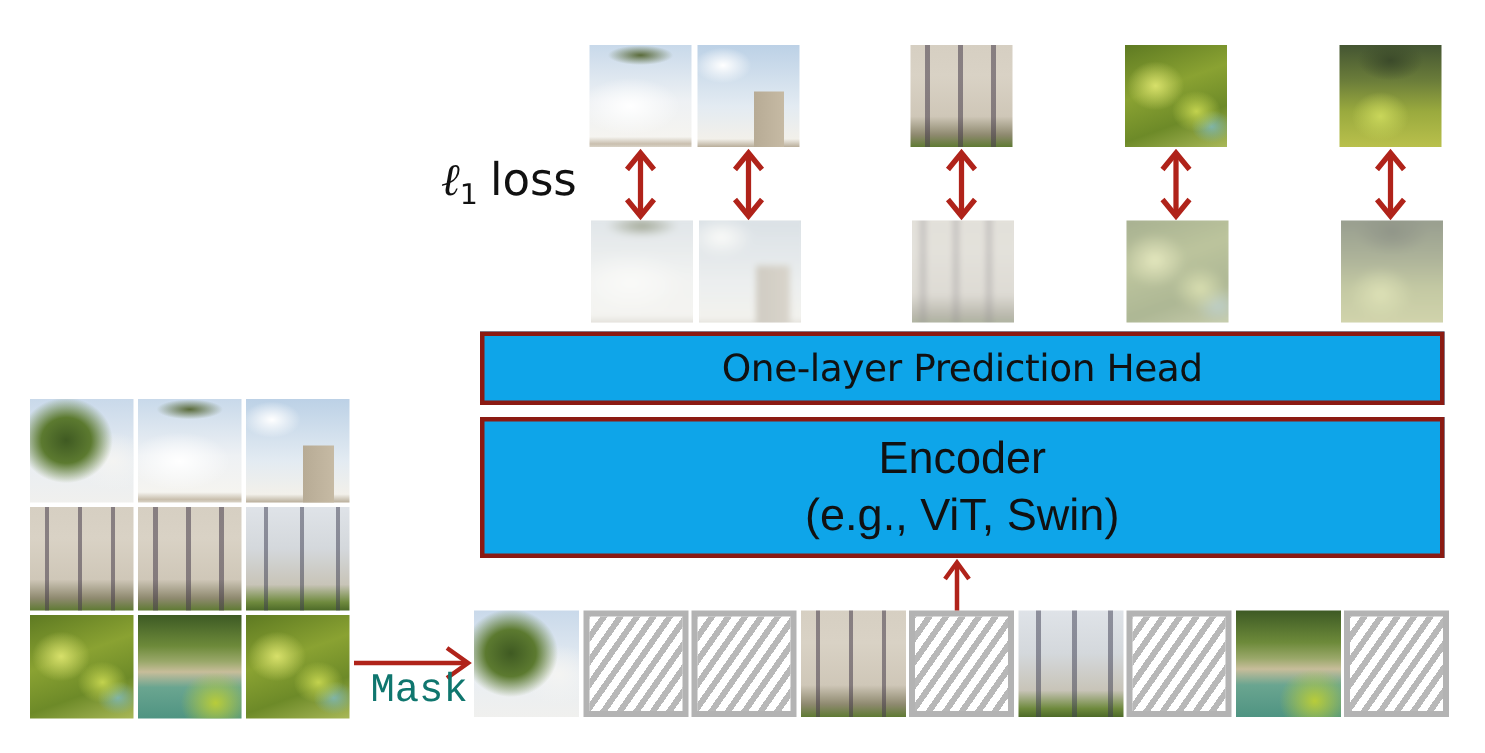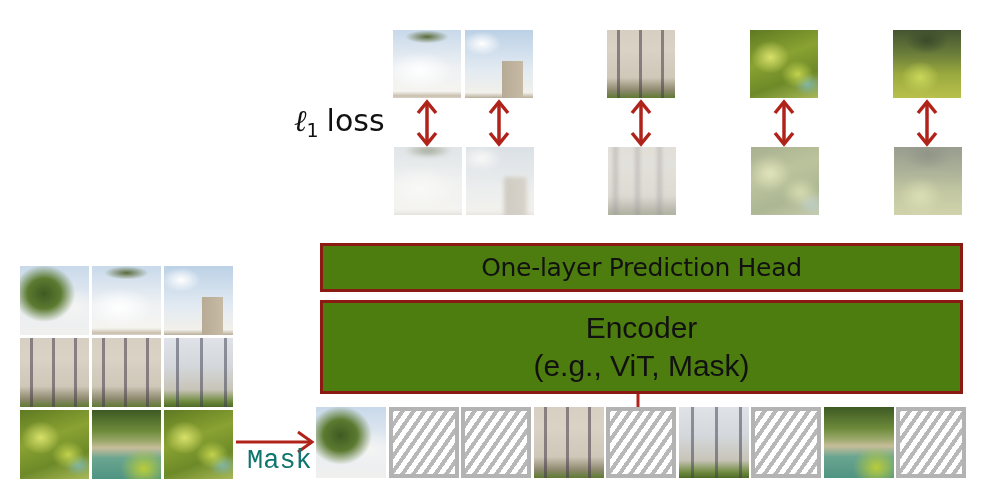--- a/index.html
+++ b/index.html
@@ -36,22 +36,22 @@
   .foliage-dark { background:
       radial-gradient(ellipse 40% 25% at 50% 15%, #3b4a2a 0%, rgba(59,74,42,0) 80%),
       radial-gradient(ellipse 35% 30% at 40% 70%, #c9d65a 0%, rgba(201,214,90,0) 80%),
       linear-gradient(180deg, #445532 0%, #6b7d3a 35%, #9aaa3e 65%, #b9c04c 100%); }
   .blurred { filter: blur(2.2px) saturate(0.6); opacity:0.55; }
   .blur-wrap { position:absolute; overflow:hidden; background:#f4f3ef; }
 
   .hatch { position:absolute; box-sizing:border-box; border:4px solid #b3b3b3;
     background: repeating-linear-gradient(-55deg, #ffffff 0 5px, #b8b8b8 5px 9px); }
 
-  .box { position:absolute; box-sizing:border-box; border:3px solid #8b1a12; background:#4d7c0f;
-    display:flex; align-items:center; justify-content:center; flex-direction:column; text-align:center; color:#111;margin-top:22px; }
+  .box { position:absolute; box-sizing:border-box; border:3px solid #8b1a12; background:#0ea5e9;
+    display:flex; align-items:center; justify-content:center; flex-direction:column; text-align:center; color:#111; }
   .head-label { font-family:"DejaVu Sans", sans-serif; font-size:25px; letter-spacing:-0.3px; }
   .enc-line { font-family:Liberation Sans, sans-serif; font-size:30px; line-height:38px; }
 
   .loss-label { position:absolute; left:294px; top:103px; font-family:"DejaVu Sans", sans-serif; font-size:30px; color:#111; }
   .loss-label .ell { font-family:"DejaVu Serif", serif; font-style:italic; }
   .loss-label sub { font-size:19px; vertical-align:-6px; margin-right:8px; }
   .mask-label { position:absolute; left:247px; top:446px; font-family:Liberation Mono, monospace; font-size:27px; color:#0f766e; }
 </style>
 </head>
 <body>
@@ -86,21 +86,21 @@
     <div class="hatch" style="left: 580px; top: 0px; width: 70px; height: 71px;"></div>
   </div>
 
 <svg class="abs" style="left:628px;top:372px;" width="20" height="36">
   <line x1="10" y1="4" x2="10" y2="35" stroke="#b0231a" stroke-width="3"></line>
   <polyline points="2,14 10,3 18,14" fill="none" stroke="#b0231a" stroke-width="3"></polyline>
 </svg>
 
 <div class="box" style="left:320px;top:278px;width:643px;height:94px;">
   <div class="enc-line">Encoder</div>
-  <div class="enc-line">(e.g., ViT, Mask)</div>
+  <div class="enc-line">(e.g., ViT, Swin)</div>
 </div>
 
 <div class="box" style="left:320px;top:221px;width:643px;height:49px;">
   <div class="head-label">One-layer Prediction Head</div>
 </div>
 
 <div class="loss-label"><span class="ell">ℓ</span><sub>1</sub><span>loss</span></div>
 
 <div id="recon">
     <div class="photo sky-cloud" style="left: 393px; top: 30px; width: 68px; height: 68px;"></div>

